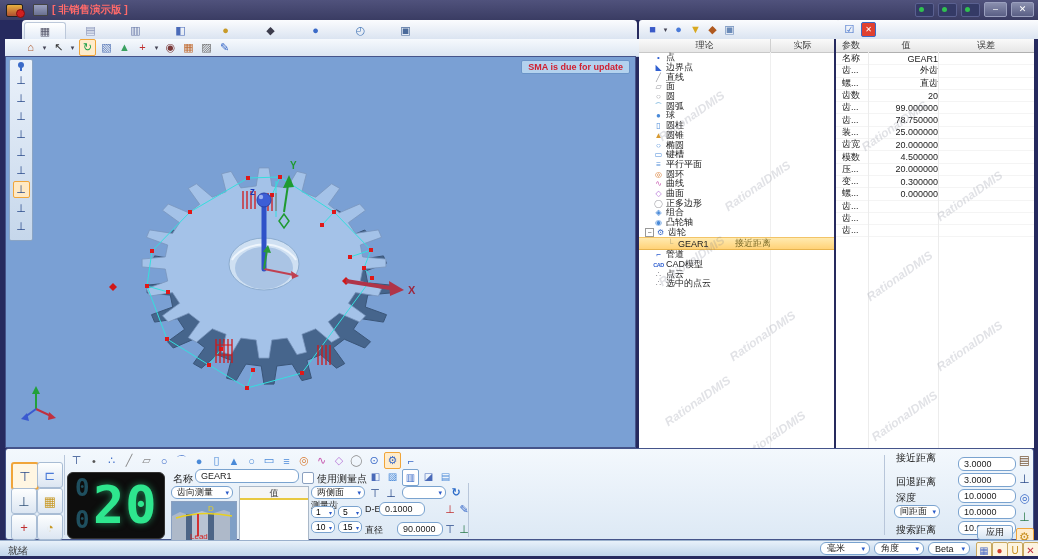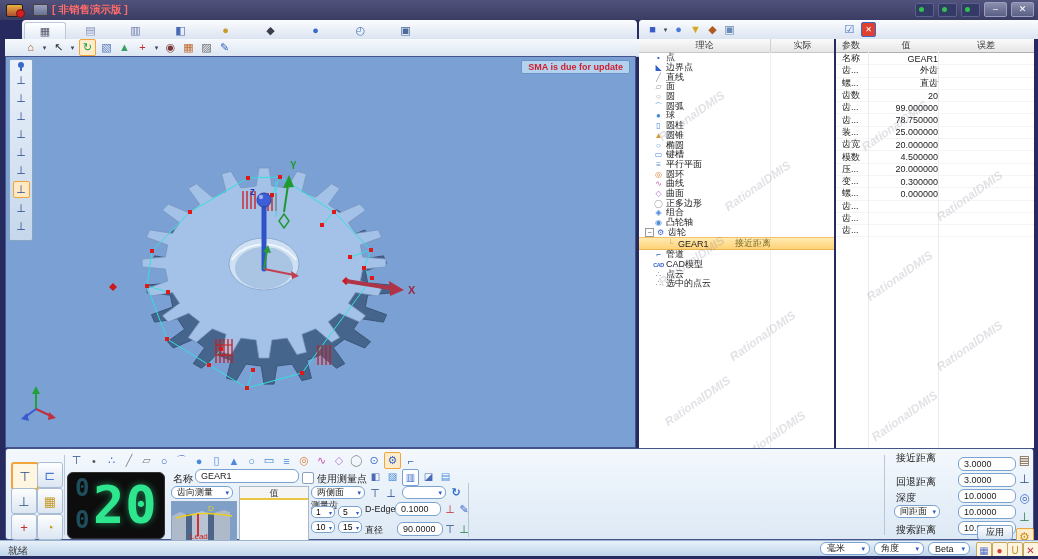--- a/index.html
+++ b/index.html
@@ -634,21 +634,21 @@
           <span>10</span>
           <span class="car">▾</span>
         </span>
         <span class="tcombo">
           <span>15</span>
           <span class="car">▾</span>
         </span>
     </div>
 
     <span class="lbl" style="left:359px;top:55px;font-size:9px">D-Edge</span>
-    <input class="ibox" style="left: 389px; top: 53px; width: 34px;" value="0.1000">
+    <input class="ibox" style="left: 373px; top: 53px; width: 34px;" value="0.1000">
     <span class="sico" style="left:437px;top:53px;color:#c03030">⊥</span>
     <span class="sico" style="left:451px;top:53px;color:#3a6ac8">✎</span>
 
     <span class="lbl" style="left:359px;top:75px;font-size:9px">直径</span>
     <input class="ibox" style="left: 391px; top: 73px; width: 34px;" value="90.0000">
     <span class="sico" style="left:437px;top:73px;color:#2a4a8a">⊤</span>
     <span class="sico" style="left:451px;top:73px;color:#2a7a4a">⊥</span>
 
     <span class="lbl" style="left:890px;top:2px">接近距离</span>
     <input class="ibox" style="left: 952px; top: 8px; width: 46px;" value="3.0000">

